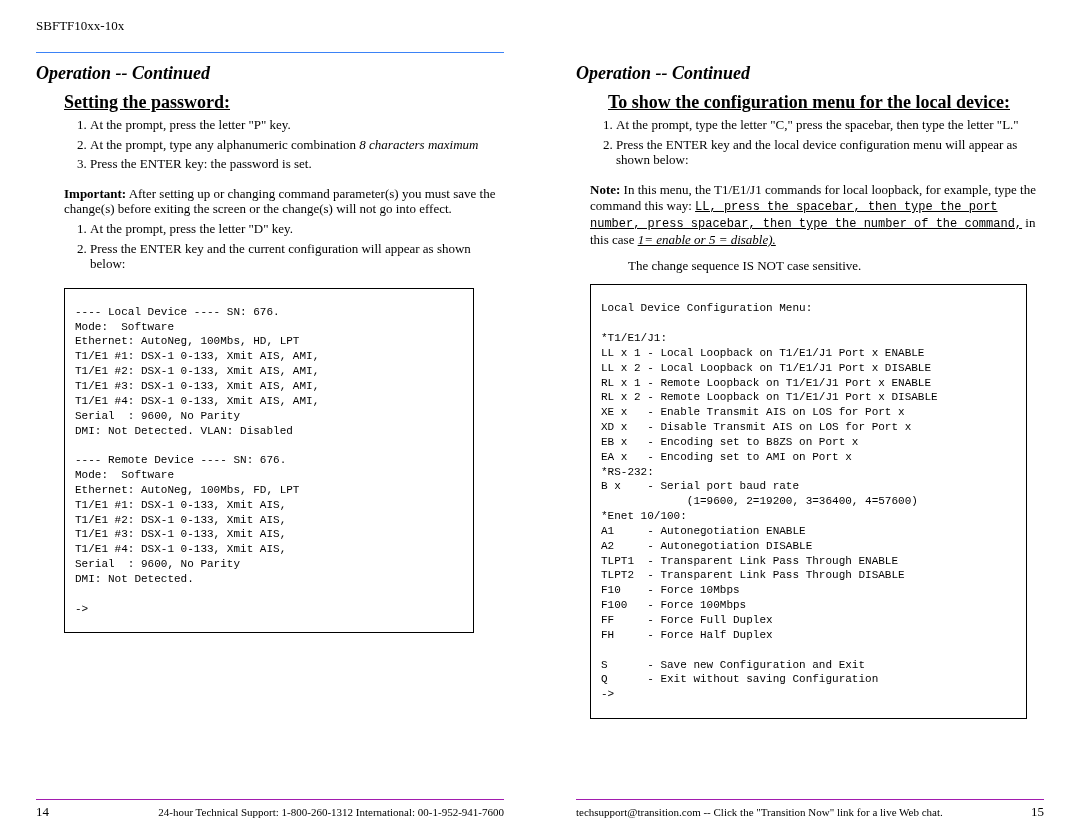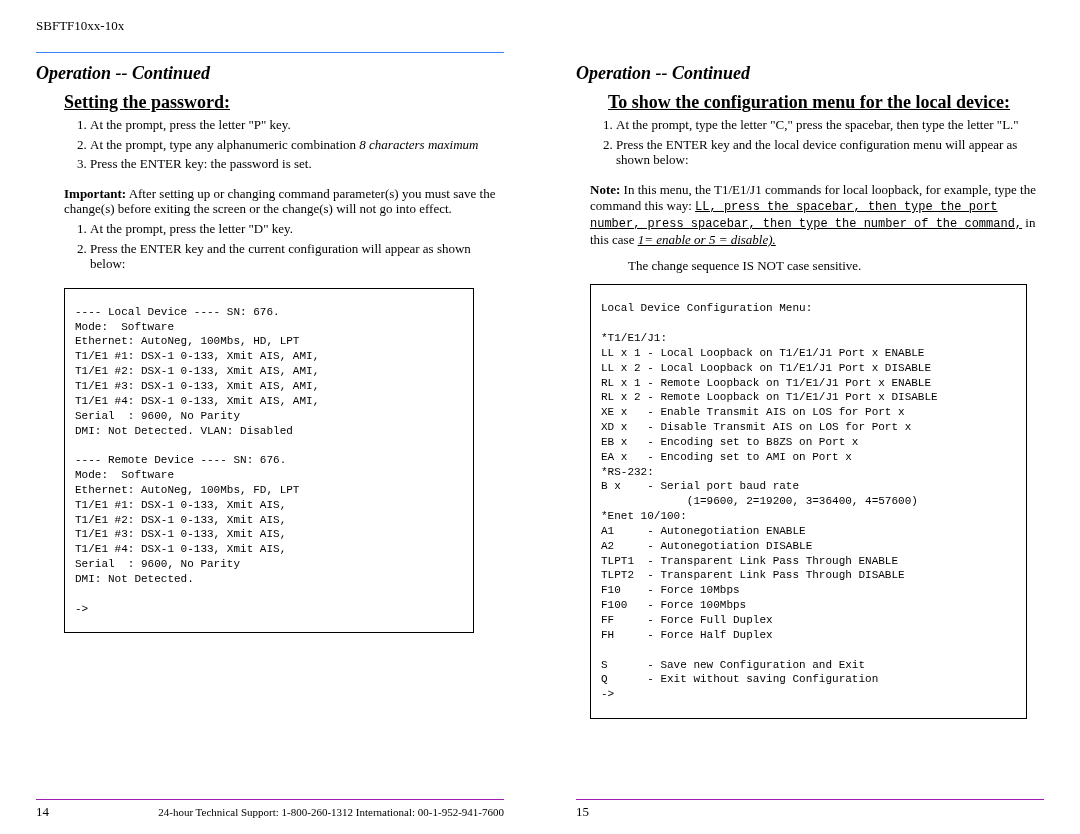--- a/index.html
+++ b/index.html
@@ -186,17 +186,18 @@
 F10    - Force 10Mbps
 F100   - Force 100Mbps
 FF     - Force Full Duplex
 FH     - Force Half Duplex
 
 S      - Save new Configuration and Exit
 Q      - Exit without saving Configuration
 -&gt;</pre>
 
     <div class="footer">
+      <span>techsupport@transition.com -- Click the "Transition Now" link for a live Web chat.</span>
       <span class="fnum">15</span>
     </div>
   </div>
 
 </div>
 
 </body></html>

